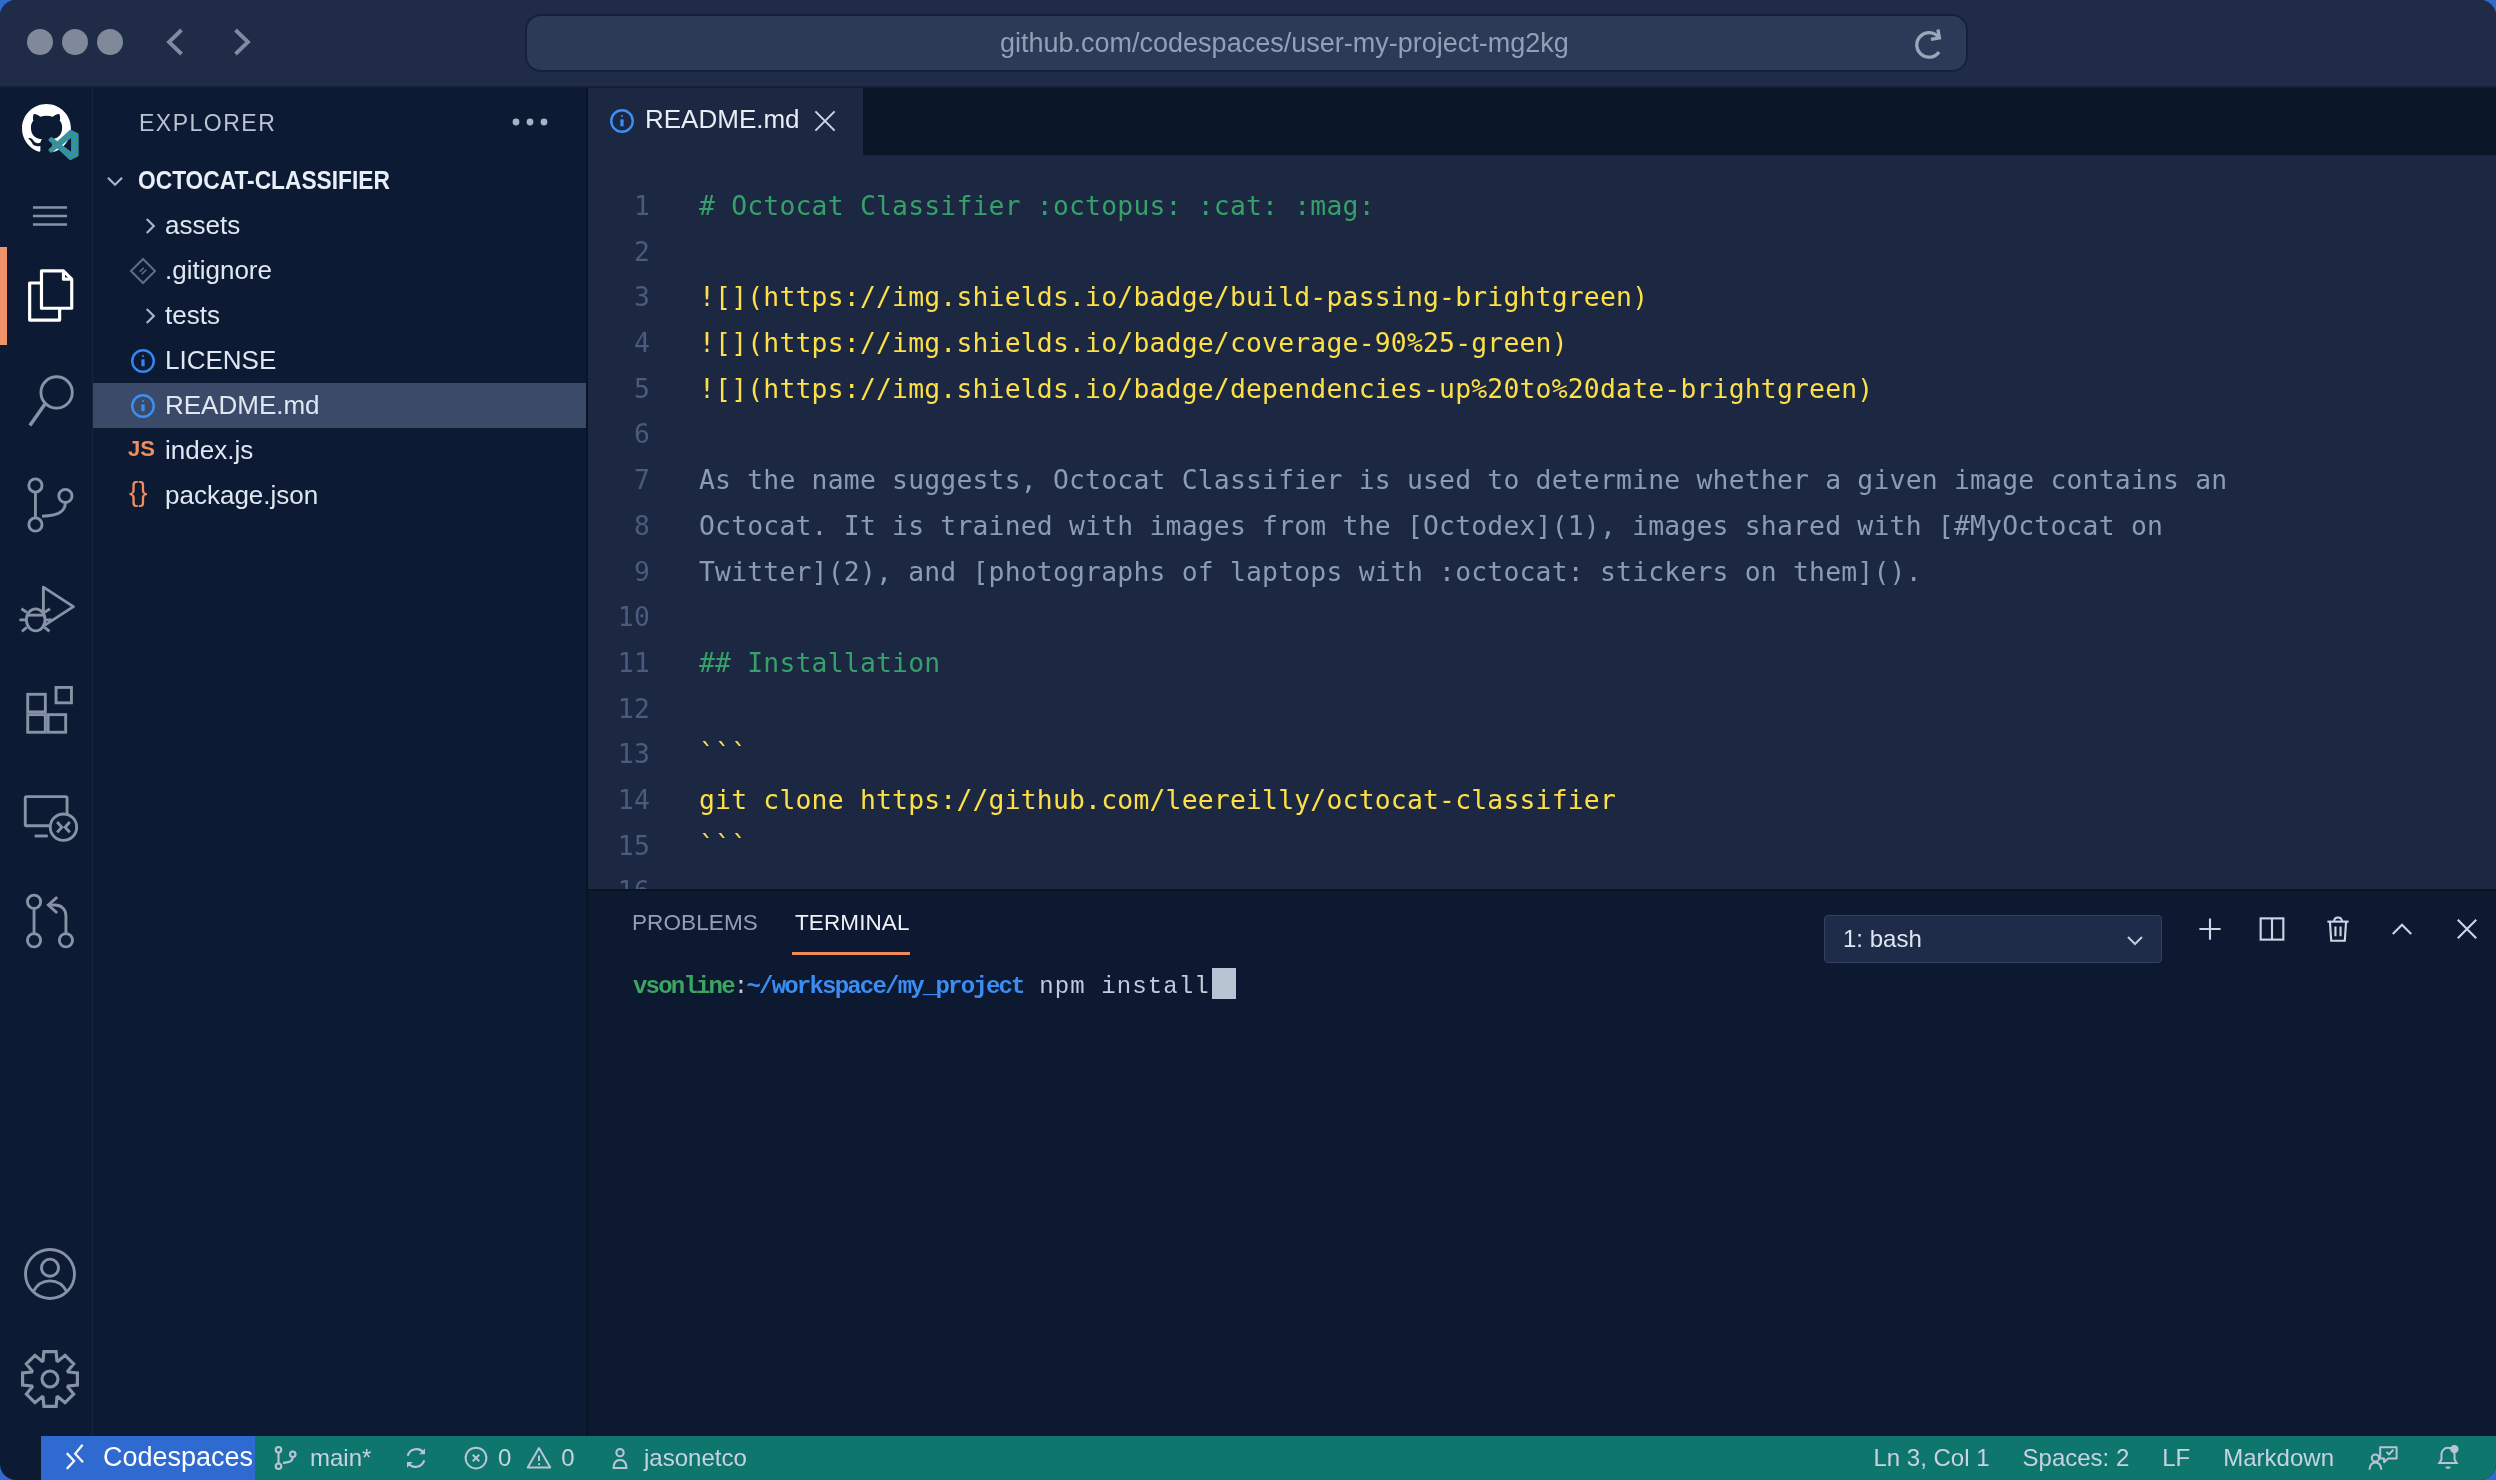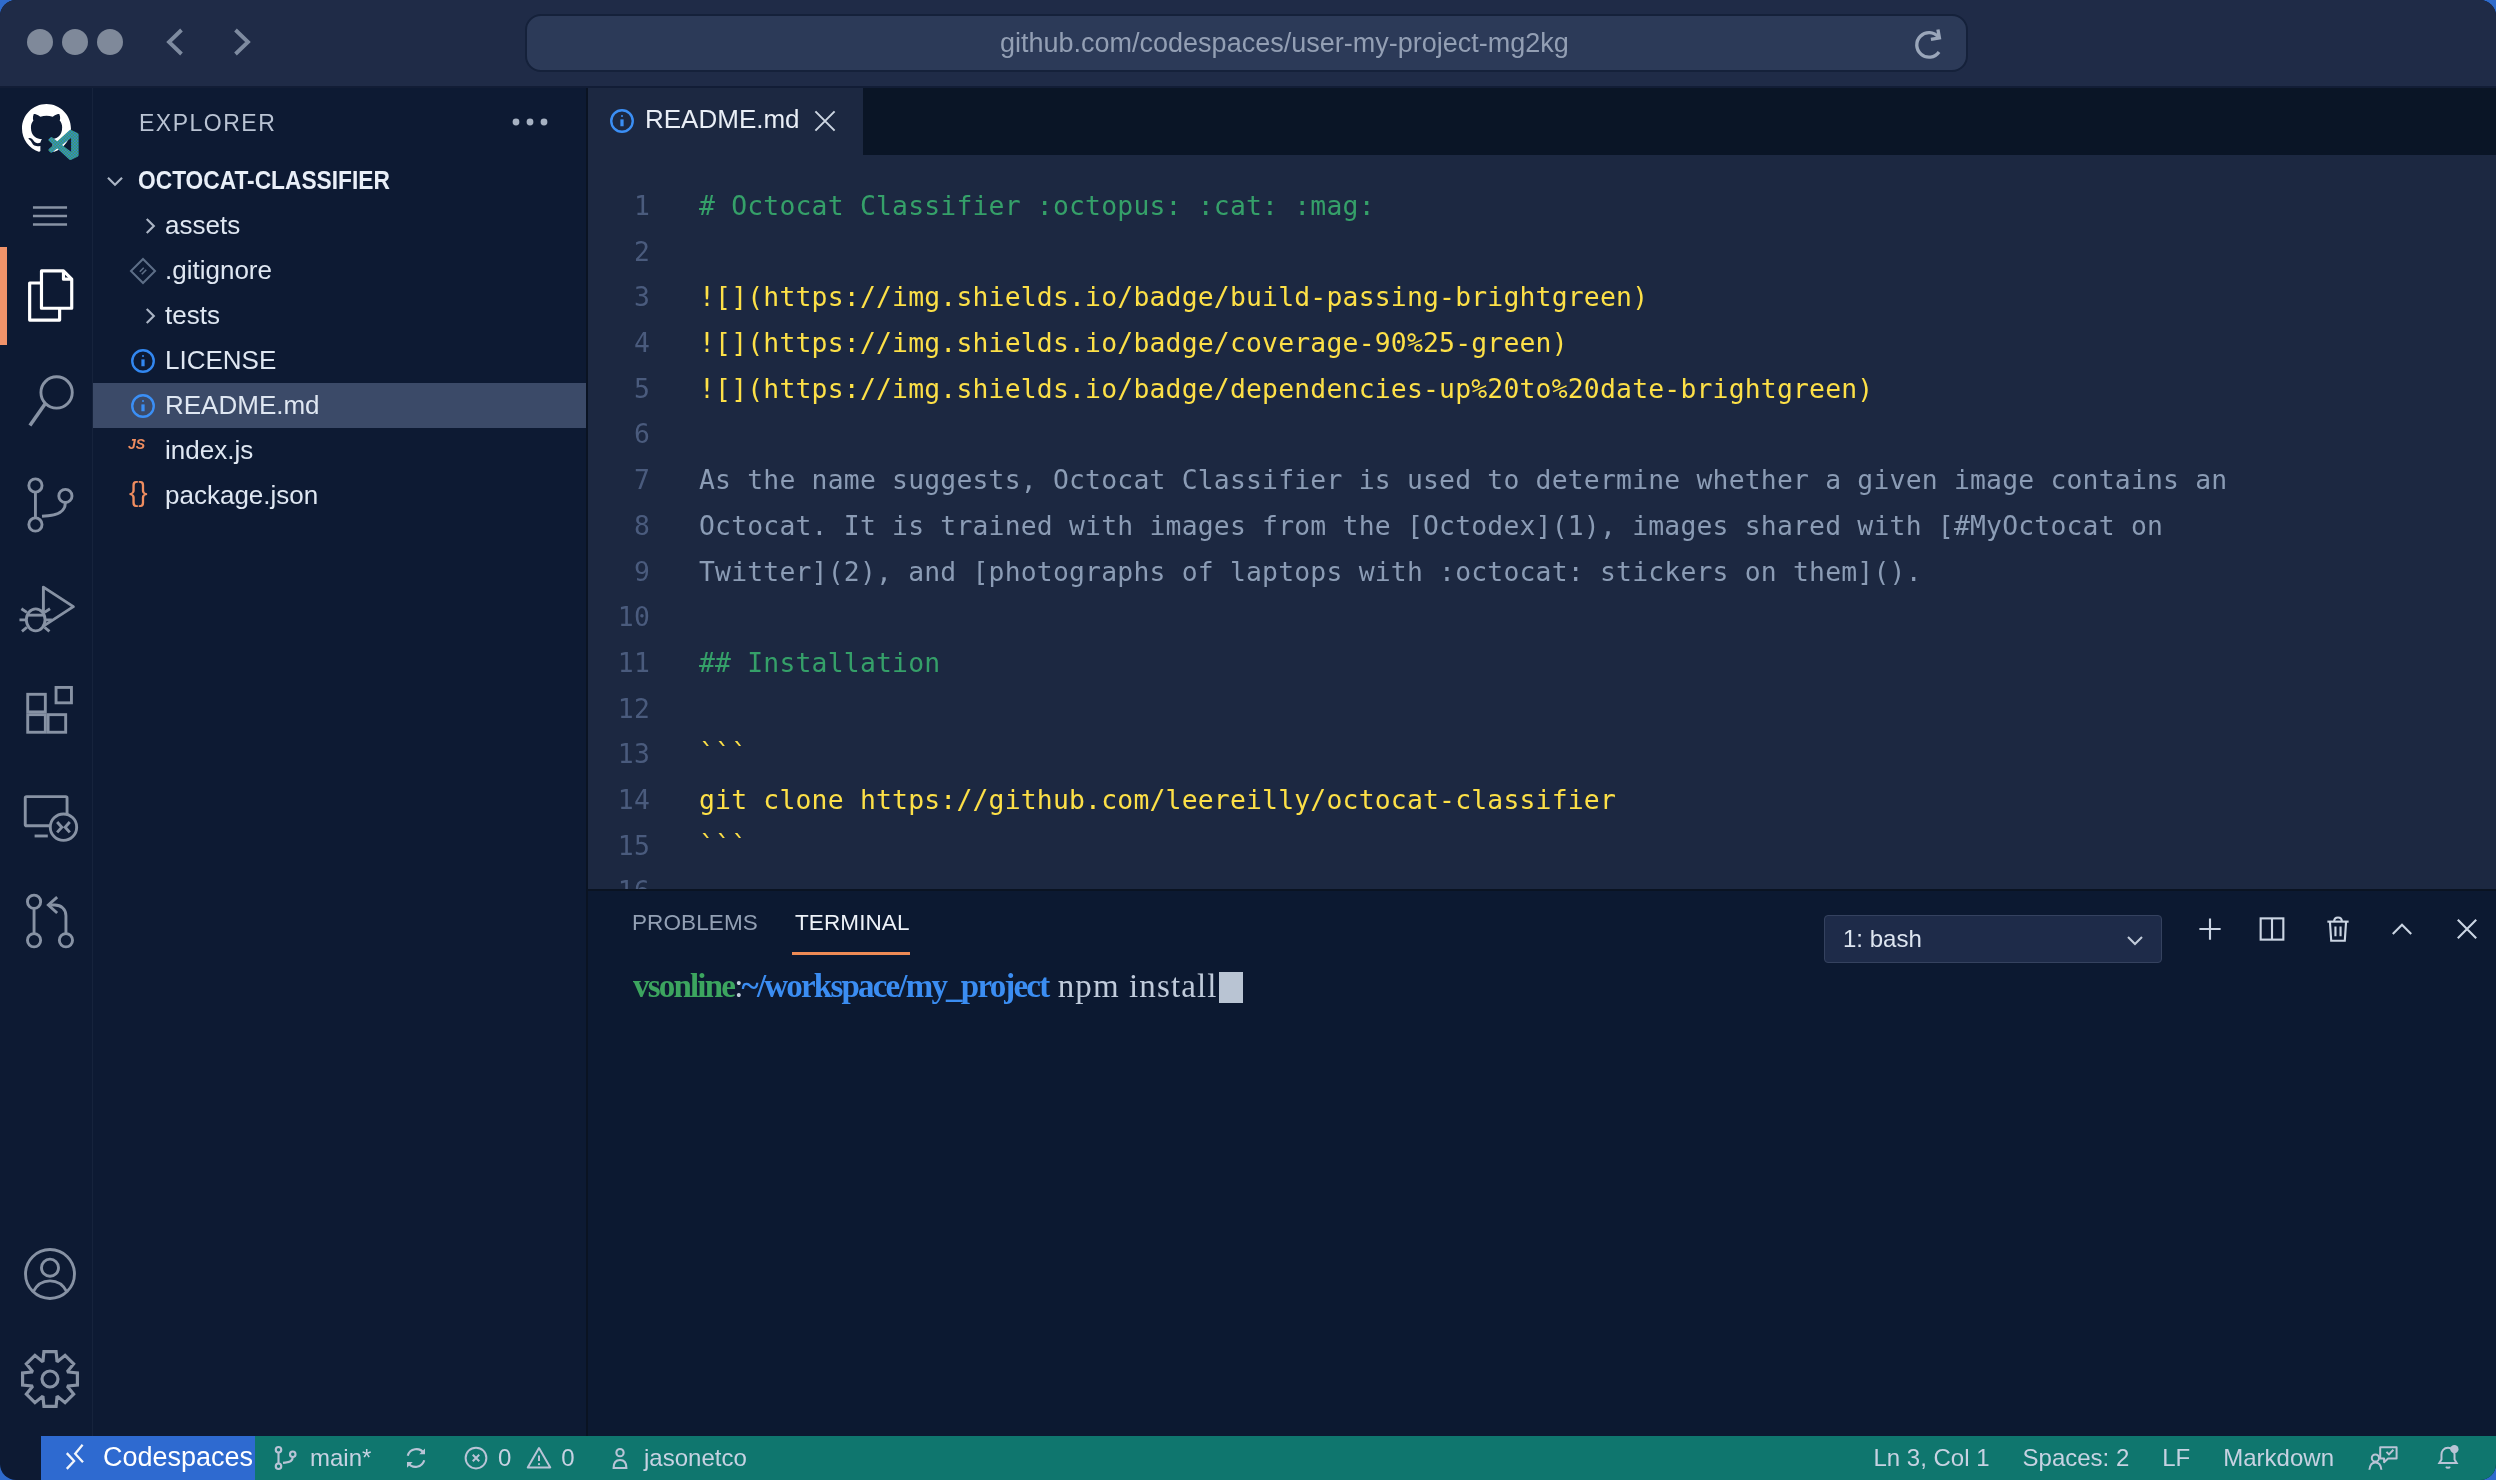--- a/index.html
+++ b/index.html
@@ -31,21 +31,21 @@
   .sb-title { position:absolute; left:46px; top:22px; font-size:23px; letter-spacing:1.5px; color:#b9c3d3; }
   .sb-more { position:absolute; right:34px; top:12px; width:44px; height:44px; color:#a6b1c2; }
   .tree { position:absolute; top:70px; left:0; right:0; }
   .row { position:relative; height:45px; display:flex; align-items:center; color:#dfe7f2; font-size:26px; }
   .row.selected { background:#3b4a68; }
   .row .twisty { position:absolute; left:9px; width:26px; height:26px; color:#aab4c4; }
   .row.child .twisty { left:44px; }
   .row .ficon { position:absolute; left:35px; width:30px; height:30px; }
   .row .label { position:absolute; left:72px; white-space:nowrap; }
   .row.root .label { left:45px; font-weight:bold; color:#e9eff8; transform:scaleX(0.875); transform-origin:0 50%; }
-  .badge-js { position:absolute; left:35px; top:8px; font-size:14px; font-weight:bold; color:#ef8d60; letter-spacing:0px;font-style:italic; }
+  .badge-js { position:absolute; left:35px; top:8px; font-size:22px; font-weight:bold; color:#ef8d60; letter-spacing:0px; }
   .badge-brace { position:absolute; left:36px; top:3px; font-size:28px; font-weight:normal; color:#ef8d60; }
 
   
   .main { position:absolute; top:0; bottom:0; left:586px; right:0; border-left:2px solid #0a1322; background:#0a1526; }
   .tabbar { position:absolute; top:0; left:0; right:0; height:67px; background:#0a1526; }
   .tab { position:absolute; left:0; top:0; width:275px; height:67px; background:#1c2841; }
   .tab .ficon { position:absolute; left:19px; top:18px; width:30px; height:30px; }
   .tab .tab-label { position:absolute; left:57px; top:16px; font-size:26px; color:#e9eef6; }
   .tab .tab-close { position:absolute; left:221px; top:17px; width:32px; height:32px; color:#cdd6e2; }
 
@@ -62,21 +62,21 @@
   .panel { position:absolute; left:0; right:0; bottom:0; height:547px; background:#0c1931; border-top:2px solid #0a1322; }
   .panel-tabs { position:absolute; top:0; left:0; height:64px; }
   .ptab { position:absolute; top:0; height:64px; display:flex; align-items:center; font-size:22.5px; letter-spacing:0.1px; }
   .ptab.problems { left:44px; color:#93a0b4; }
   .ptab.terminal { left:207px; color:#eef2f8; }
   .ptab-underline { position:absolute; top:61px; left:204px; width:118px; height:3px; background:#ee8a55; }
   .pdrop { position:absolute; left:1236px; top:16px; width:338px; height:48px; background:#1e2b49; border:1px solid #35425f; border-radius:4px;margin-top:8px; }
   .pdrop .pdrop-label { position:absolute; left:18px; top:9px; font-size:24px; color:#dde5f0; }
   .pdrop .pdrop-chev { position:absolute; right:12px; top:10px; width:28px; height:28px; color:#c2cbd9; }
   .picon { position:absolute; top:21px; width:34px; height:34px; color:#cbd5e3; }
-  .term { position:absolute; left:45px; top:77px; font-family:Liberation Serif, serif; font-size:33px; letter-spacing:-1.8px; line-height:36px; color:#c0cbdb; white-space:pre; }
+  .term { position:absolute; left:45px; top:77px; font-family:Liberation Mono, monospace; font-size:24px; letter-spacing:-1.8px; line-height:36px; color:#c0cbdb; white-space:pre; }
   .t-user { color:#3ca55f; font-weight:bold; }
   .t-path { color:#3b8df2; font-weight:bold; }
   .t-cmd { letter-spacing:1.1px; }
   .cursor { display:inline-block; width:24px; height:31px; background:#b9c4d3; vertical-align:-6px; margin-left:2px; }
 
   
   .statusbar { position:absolute; left:5px; right:0; bottom:0; height:44px; background:#0f766e; color:#c7d2e2; font-size:24px;margin-left:36px; }
   .sb-remote { position:absolute; left:0; top:0; width:214px; height:44px; background:#2e6ad0; color:#ffffff; }
   .sb-remote svg { position:absolute; left:18px; top:2px; width:34px; height:34px; }
   .sb-remote .sb-remote-label { position:absolute; left:62px; top:6px; font-size:27px; }

